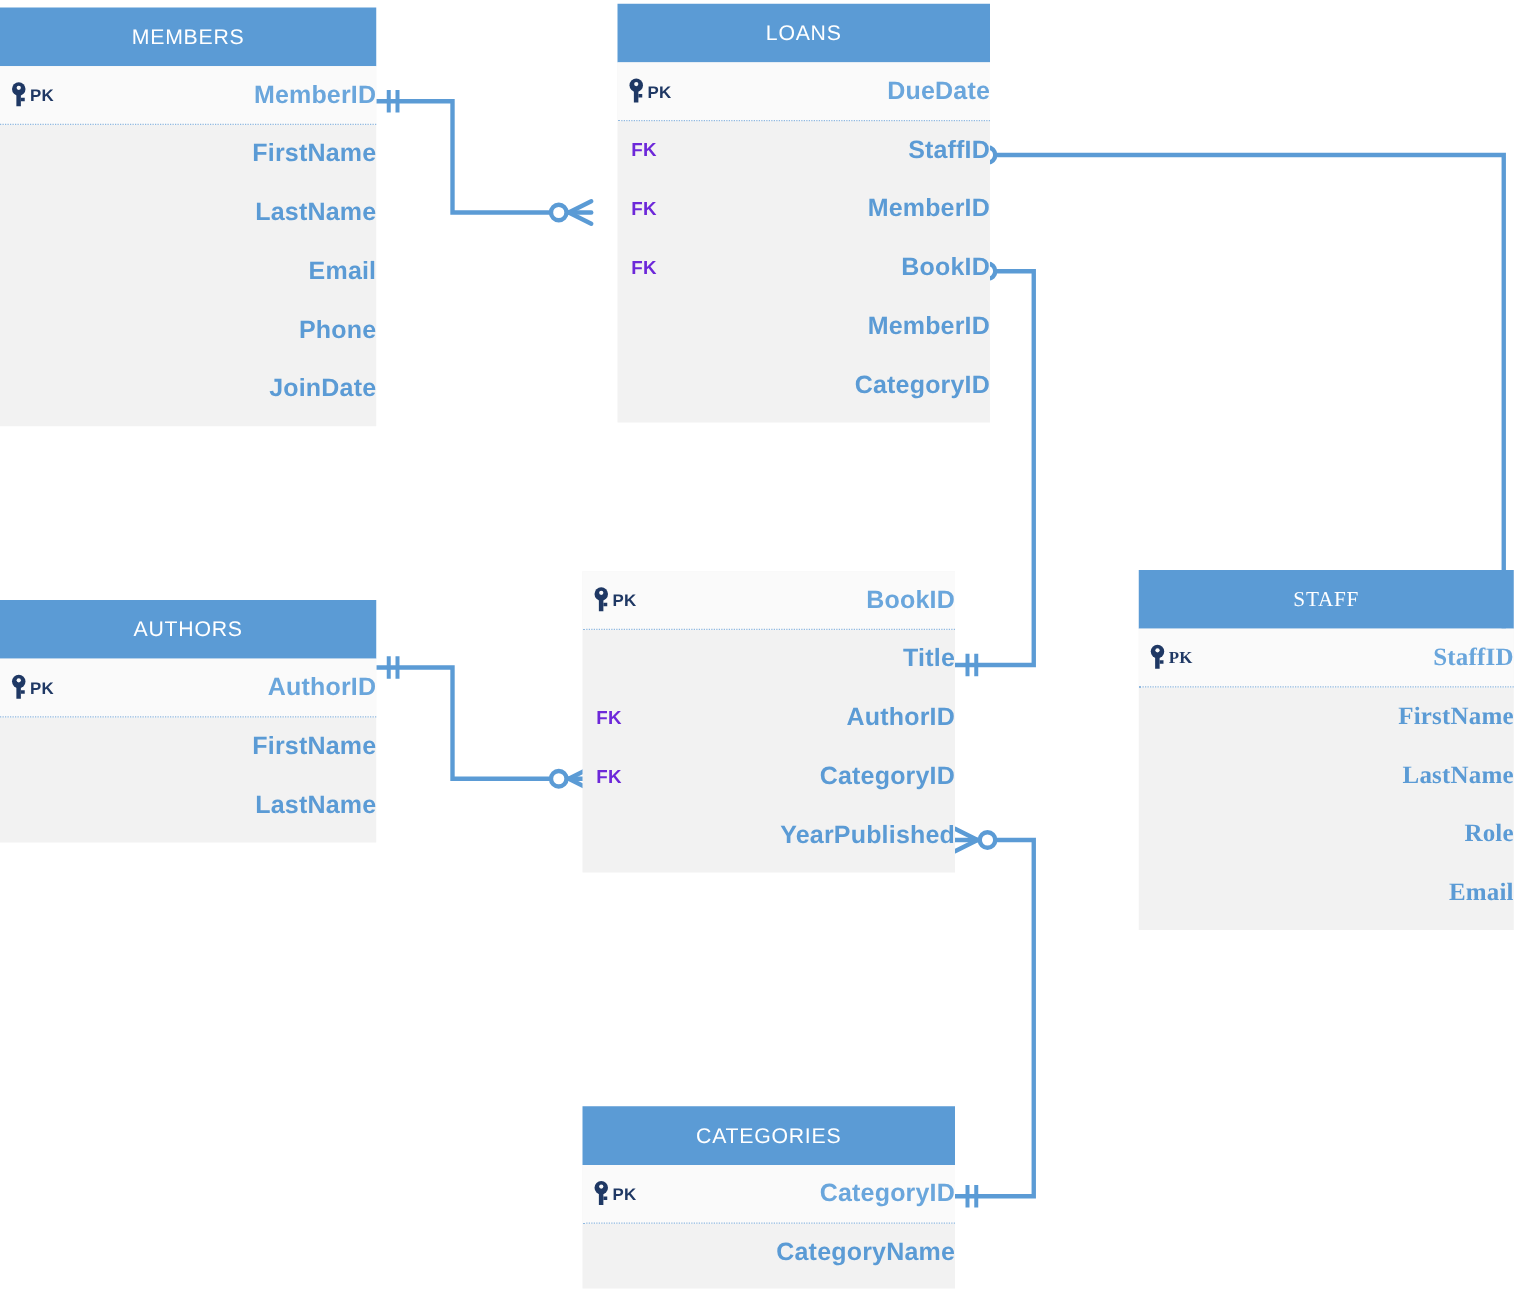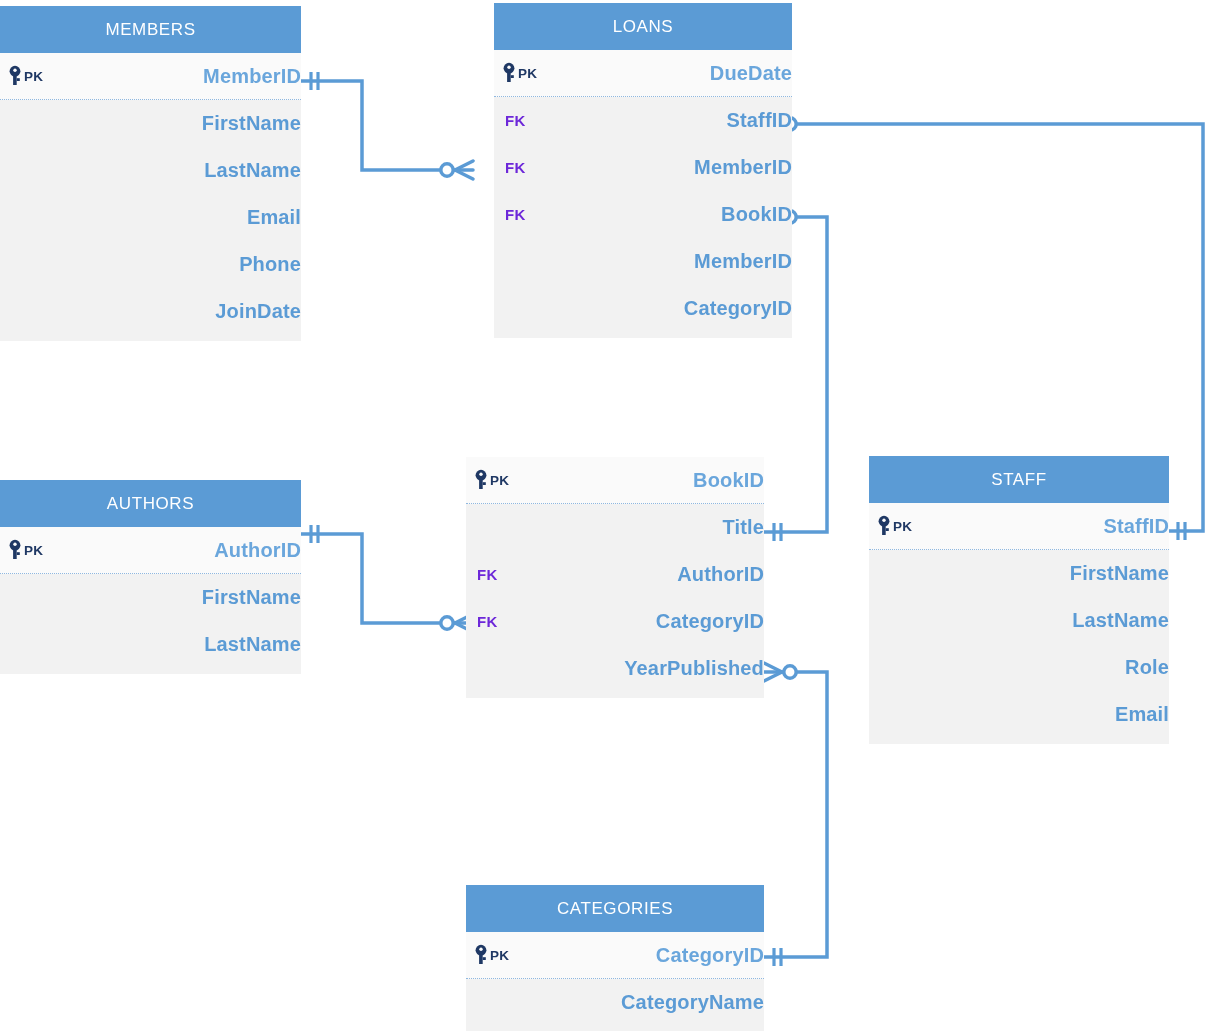--- a/index.html
+++ b/index.html
@@ -305,21 +305,21 @@
               <span class="fk-label">FK</span>
             </div>
             <span class="attr-name">CategoryID</span>
           </div>
           <div class="row">
             <div class="gutter"></div>
             <span class="attr-name">YearPublished</span>
           </div>
         </div>
       </div>
-      <div class="entity" style="left: 869px; top: 456px; width: 300px;">
+      <div class="entity" style="left: 911px; top: 456px; width: 300px; font-family: Liberation Serif, serif;">
         <div class="entity-header">STAFF</div>
         <div class="entity-body">
           <div class="row pk-row">
             <div class="gutter">
               <span class="keytag">
                 <svg width="15" height="22" viewBox="0 0 15 22" class="key-icon">
                   <circle cx="7" cy="6.2" r="5.4" fill="#1F3864"></circle>
                   <rect x="5.1" y="9" width="3.6" height="11" fill="#1F3864"></rect>
                   <rect x="8.7" y="13.2" width="3.1" height="2.8" fill="#1F3864"></rect>
                   <circle cx="7" cy="5.2" r="1.7" fill="#FAFAFA"></circle>

